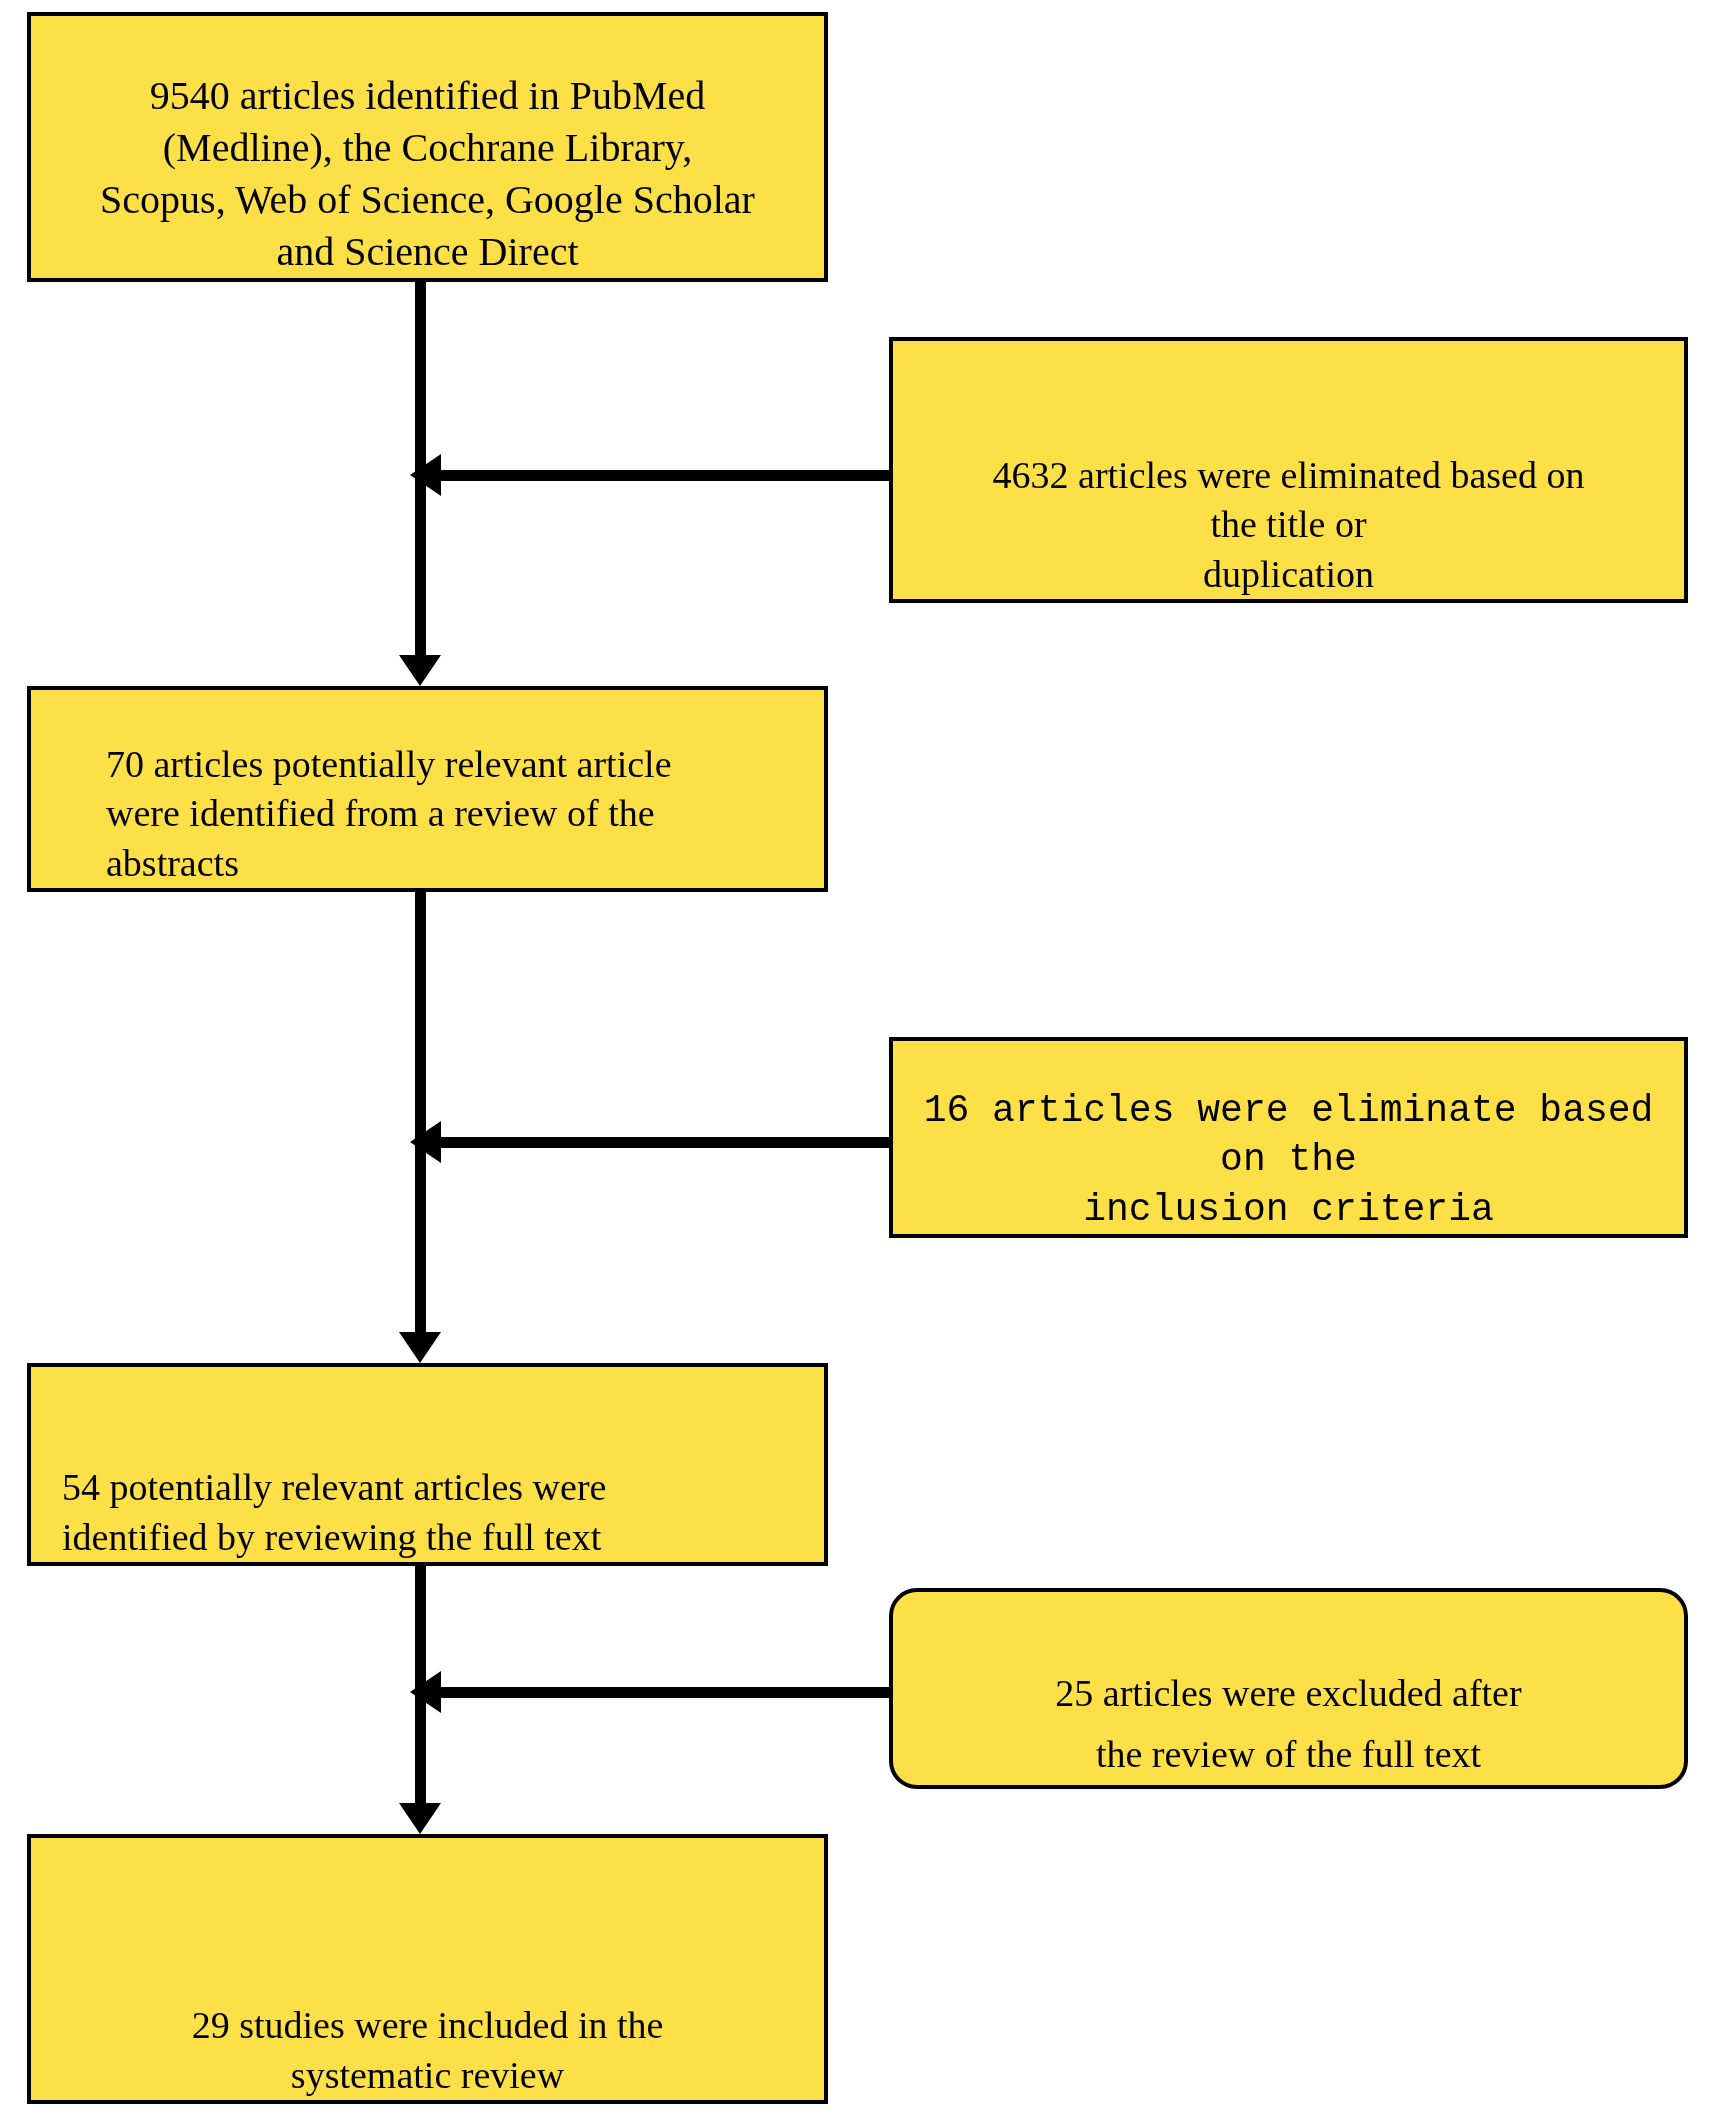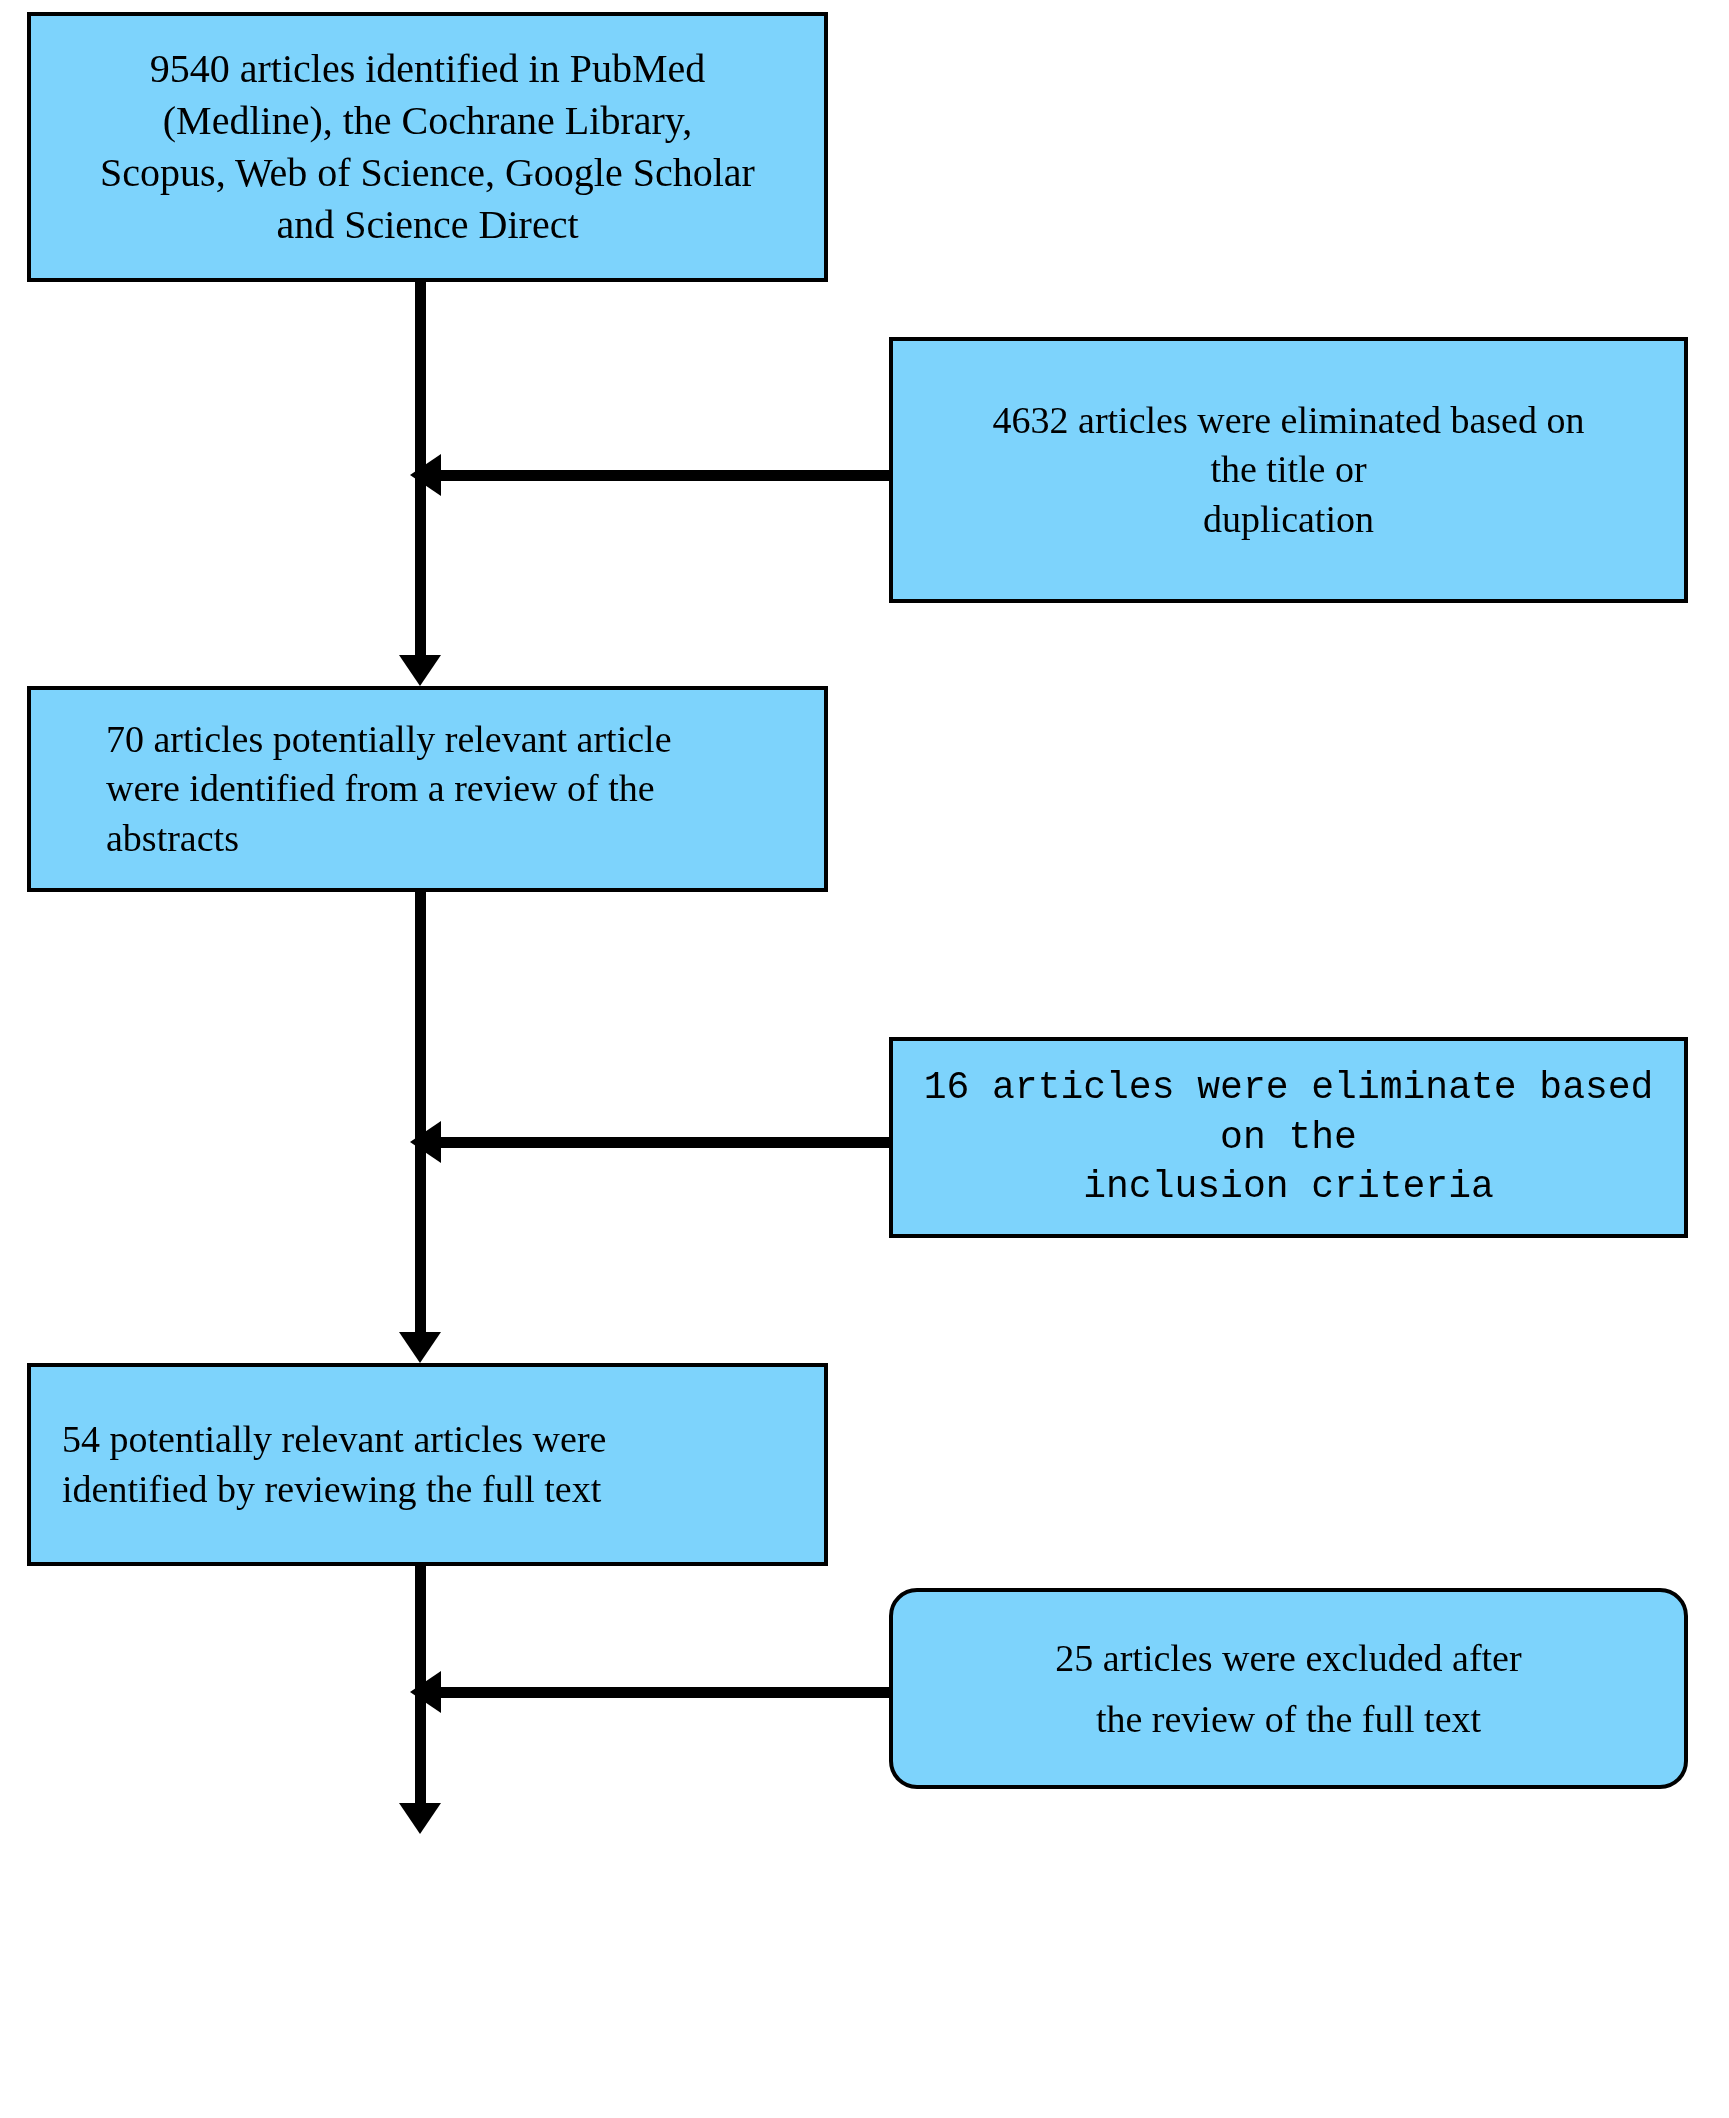--- a/index.html
+++ b/index.html
@@ -11,24 +11,24 @@
     position: relative;
     width: 1729px;
     height: 2119px;
     background: #ffffff;
     overflow: hidden;
     font-family: "Liberation Serif", "DejaVu Serif", serif;
   }
   .flow-box {
     position: absolute;
     box-sizing: border-box;
-    background: #7dd3fc;
+    background: #fde047;
     border: 4.5px solid #000000;
     display: flex;
-    align-items: center;
+    align-items: flex-end;
     justify-content: center;
   }
   .box-text {
     width: 100%;
     text-align: center;
     color: #000000;
     line-height: 1.30;
     white-space: pre-line;
     padding: 0 16.6px;
     box-sizing: border-box;
@@ -151,15 +151,19 @@
   <div class="v-line" id="vline-3"></div>
   <div class="v-arrowhead" id="varrow-3"></div>
 
   <div class="flow-box" id="box-excluded-full">
     <div class="box-text">25 articles were excluded after
 the review of the full text</div>
   </div>
   <div class="h-line" id="hline-3"></div>
   <div class="h-arrowhead" id="harrow-3"></div>
 
+  <div class="flow-box" id="box-included">
+    <div class="box-text pull-up">29 studies were included in the
+systematic review</div>
+  </div>
 
 </div>
 
 
 </body></html>

